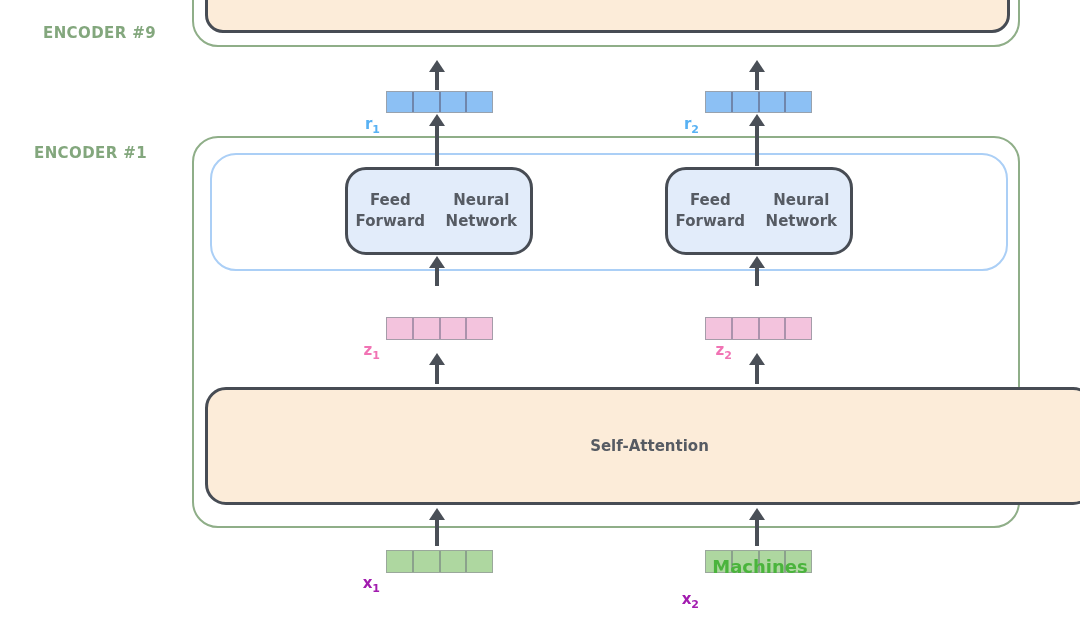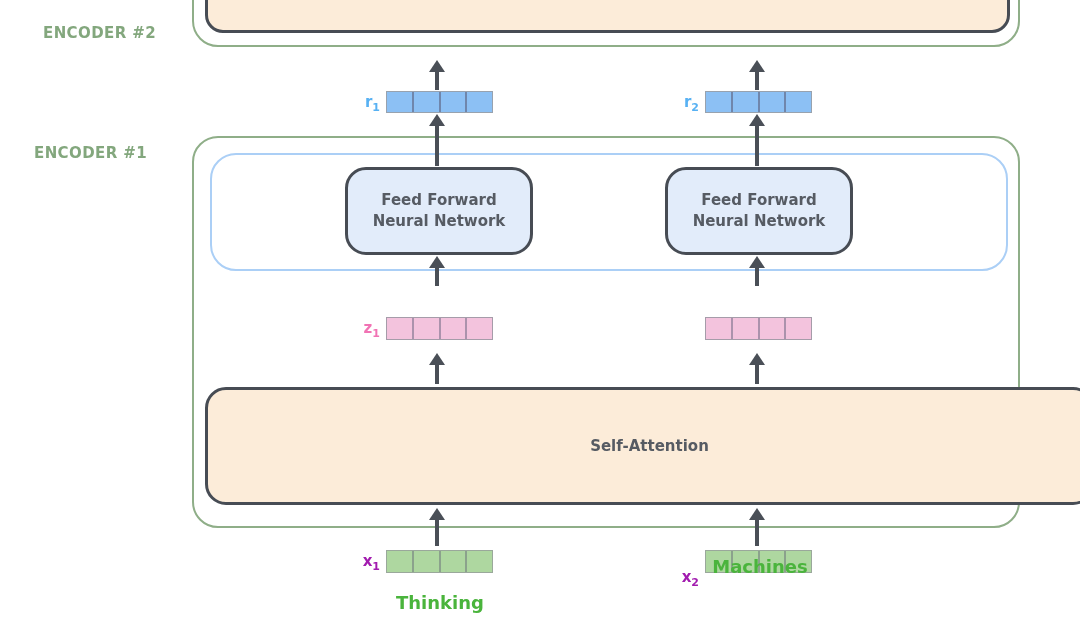--- a/index.html
+++ b/index.html
@@ -29,21 +29,21 @@
     border:2.5px solid #abcff6;
     border-radius:26px;
     background:transparent;
   }
 
   
   .block{
     border:3px solid #474c54;
     border-radius:21px;
     display:flex;
-    flex-direction:column;
+    flex-direction:row;
     align-items:center;
     justify-content:center;
     text-align:center;
     color:#565b63;
     font-size:15px;
     font-weight:600;
     line-height:21px;
   }
   .ffn{background:#e2ecfa;}
   .attn{background:#fcecd9;}
@@ -60,20 +60,21 @@
   .vec-z{background:#ab92ac;border-color:#a59ca9;}
   .vec-z .cell{background:#f3c3dd;}
   .vec-x{background:#8ba28c;border-color:#9aa89b;}
   .vec-x .cell{background:#aed7a0;}
 
   .veclabel{
     font-size:15px;
     font-weight:700;
     text-align:right;
     white-space:nowrap;
+    margin-top:22px;
   }
   .veclabel sub{font-size:11px;}
   .lbl-r{color:#57b1f3;}
   .lbl-z{color:#f173b4;}
   .lbl-x{color:#a21caf;}
 
   .word{
     font-size:18px;
     font-weight:700;
     color:#4ab43c;
@@ -97,21 +98,21 @@
   }
   .ashaft{width:4px;flex:1;background:#4a4f57;}
 </style>
 </head>
 <body>
 
 <div id="canvas">
 
   <div class="abs enc-box" style="left:192px;top:-32px;width:828px;height:79px;"></div>
   <div class="abs block attn" style="left:205px;top:-28px;width:805px;height:61px;border-radius:18px;"></div>
-  <div class="abs enc-label" style="left:43px;top:24px;">ENCODER #2</div>
+  <div class="abs enc-label" style="left:43px;top:24px;">ENCODER #9</div>
 
   <div class="abs enc-box" style="left:192px;top:136px;width:828px;height:392px;"></div>
   <div class="abs enc-label" style="left:34px;top:144px;">ENCODER #1</div>
 
   <div class="abs inner-blue" style="left:210px;top:153px;width:798px;height:118px;"></div>
 
   <div class="abs block ffn" style="left:345px;top:167px;width:188px;height:88px;">
     <div>Feed Forward</div>
     <div>Neural Network</div>
   </div>
@@ -162,21 +163,20 @@
     <div class="cell"></div>
   </div>
   <div class="abs veclabel lbl-x" style="left:639px;top:568px;width:60px;"><span>x</span><sub>2</sub></div>
   <div class="abs vec vec-x" style="left:705px;top:550px;width:107px;height:23px;">
     <div class="cell"></div>
     <div class="cell"></div>
     <div class="cell"></div>
     <div class="cell"></div>
   </div>
 
-  <div class="abs word" style="left:370px;top:592px;width:140px;">Thinking</div>
   <div class="abs word" style="left:690px;top:556px;width:140px;">Machines</div>
 
   <div class="arrow" style="left:429px;top:60px;height:30px;">
     <div class="ahead"></div>
     <div class="ashaft"></div>
   </div>
   <div class="arrow" style="left:749px;top:60px;height:30px;">
     <div class="ahead"></div>
     <div class="ashaft"></div>
   </div>

